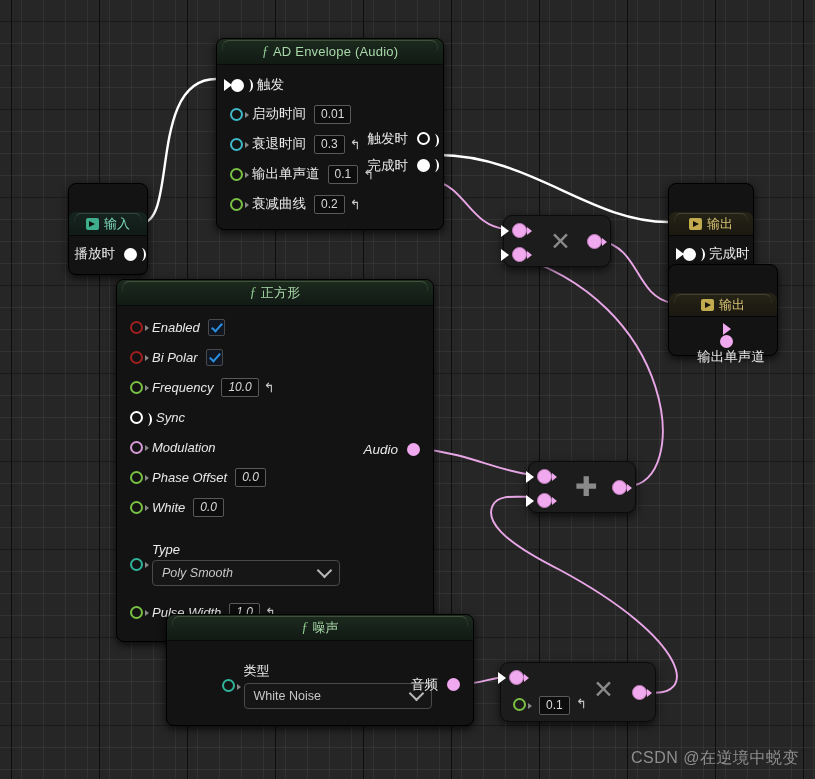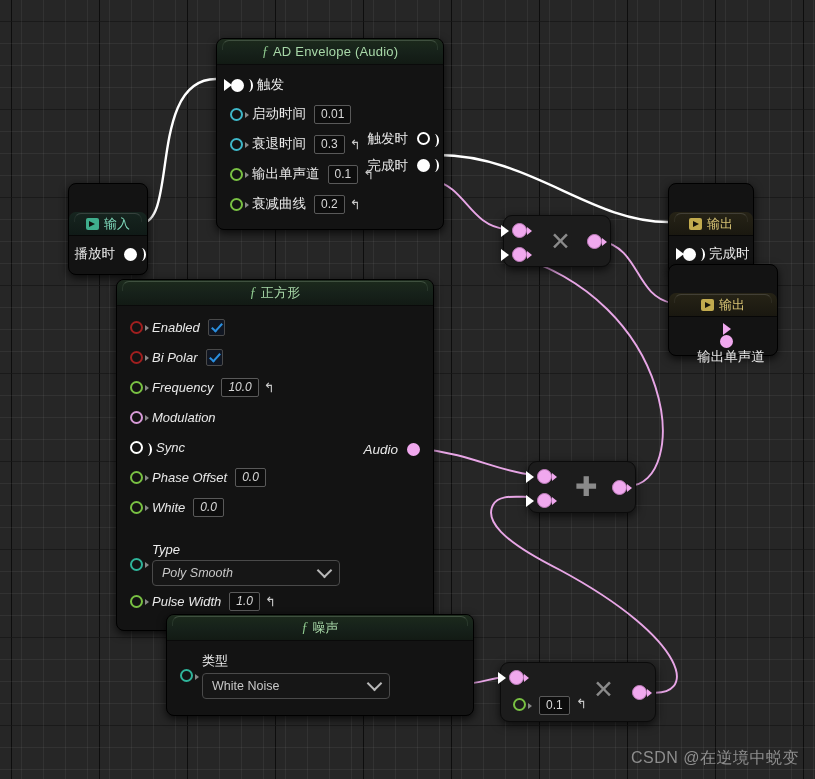--- a/index.html
+++ b/index.html
@@ -420,27 +420,27 @@
       </div>
 
       <div class="row">
         <span class="pin" style="color:#79c043;border-color:#79c043;"></span>
         <span class="lbl">Frequency</span>
         <span class="val">10.0</span>
         <span class="reset">↰</span>
       </div>
 
       <div class="row">
+        <span class="exec hollow"></span>
+        <span class="lbl" style="margin-left:13px;">Sync</span>
+      </div>
+
+      <div class="row">
         <span class="pin" style="color:#d79ad8;border-color:#d79ad8;"></span>
         <span class="lbl">Modulation</span>
-      </div>
-
-      <div class="row">
-        <span class="exec hollow"></span>
-        <span class="lbl" style="margin-left:13px;">Sync</span>
       </div>
 
       <div class="row">
         <span class="pin" style="color:#79c043;border-color:#79c043;"></span>
         <span class="lbl">Phase Offset</span>
         <span class="val">0.0</span>
       </div>
 
       <div class="row">
         <span class="pin" style="color:#79c043;border-color:#79c043;"></span>
@@ -452,21 +452,21 @@
         <span class="pin" style="color:#2fb49a;border-color:#2fb49a;"></span>
         <div class="col">
           <div class="cap">Type</div>
           <div class="selbox" style="width:188px;">
             <span>Poly Smooth</span>
             <span class="caret"></span>
           </div>
         </div>
       </div>
 
-      <div class="row" style="align-items:center;">
+      <div class="row" style="margin-top:11px;align-items:center;">
         <span class="pin" style="color:#79c043;border-color:#79c043;"></span>
         <span class="lbl">Pulse Width</span>
         <span class="val">1.0</span>
         <span class="reset">↰</span>
       </div>
 
       <div class="orow" style="position:absolute; right:0; top:156px; width:100%;">
         <span class="lbl">Audio</span>
         <span class="pin filled noarrow" style="color:#f0a8ee;border-color:#f0a8ee;"></span>
       </div>
@@ -474,31 +474,35 @@
     </div>
   </div>
 
   <div class="node" id="n-noise" style="left:166px; top:614px; width:308px;">
     <div class="node-head fn">
       <span class="fx">ƒ</span><span>噪声</span>
     </div>
     <div class="node-body" style="padding-top:6px; padding-bottom:16px;">
 
 
-      <div class="drow" style="margin-top:5px;">
+      <div class="drow" style="margin-top:15px;justify-content:center;">
         <span class="pin" style="color:#2fb49a;border-color:#2fb49a;"></span>
         <div class="col">
           <div class="cap cn">类型</div>
           <div class="selbox" style="width:188px;">
             <span>White Noise</span>
             <span class="caret"></span>
           </div>
         </div>
       </div>
 
+      <div class="orow" style="position:absolute; right:0; top:56px; width:100%;">
+        <span class="lbl cn">音频</span>
+        <span class="pin filled noarrow" style="color:#f0a8ee;border-color:#f0a8ee;"></span>
+      </div>
 
     </div>
   </div>
 
   <div class="op" id="op-mul-top" style="left:503px; top:215px; width:108px; height:52px;">
     <span class="opin" style="left:8px;  top:7px;"></span>
     <span class="opin" style="left:8px;  top:31px;"></span>
     <span class="glyph" style="left:46px; top:13px; font-size:25px;">✕</span>
     <span class="opout" style="left:83px; top:18px;"></span>
     <span class="tri" style="left:-3px; top:9px;"></span>

